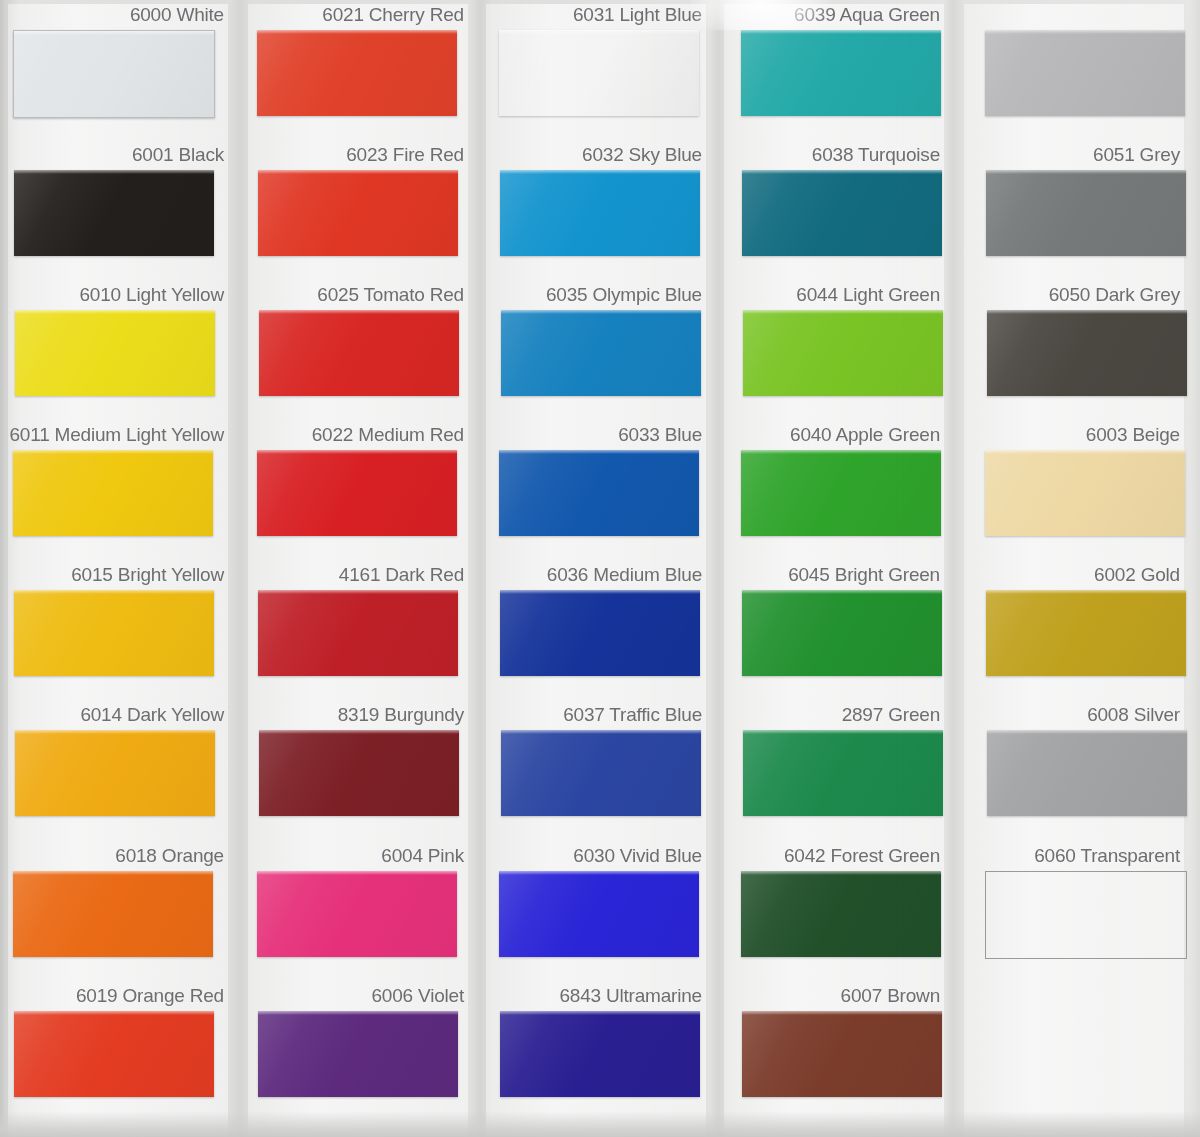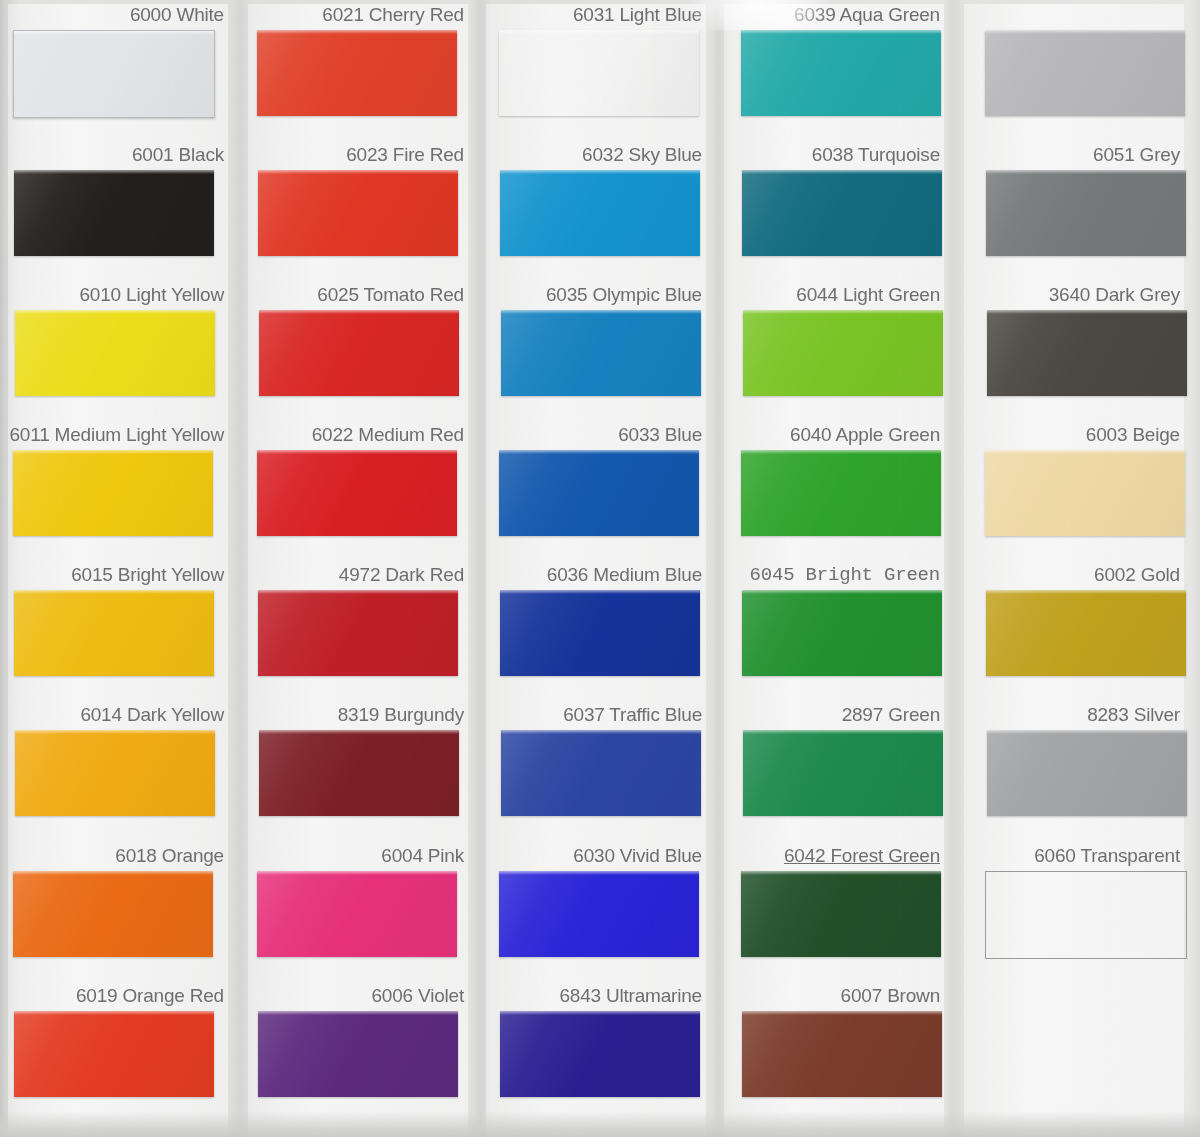--- a/index.html
+++ b/index.html
@@ -213,21 +213,21 @@
         </div>
       </div>
       <div class="cell" style="top: 420px;">
         <div class="label" style="color: rgb(109, 110, 112);">6022 Medium Red</div>
         <div class="swatch" style="background: rgb(216, 32, 36); left: 17px;">
           <div class="sheen"></div>
           <div class="topgloss"></div>
         </div>
       </div>
       <div class="cell" style="top: 560px;">
-        <div class="label" style="color: rgb(109, 110, 112);">4972 Dark Red</div>
+        <div class="label" style="color: rgb(109, 110, 112);">4161 Dark Red</div>
         <div class="swatch" style="background: rgb(191, 32, 40); left: 18px;">
           <div class="sheen"></div>
           <div class="topgloss"></div>
         </div>
       </div>
       <div class="cell" style="top: 700px;">
         <div class="label" style="color: rgb(109, 110, 112);">8319 Burgundy</div>
         <div class="swatch" style="background: rgb(124, 32, 38); left: 19px;">
           <div class="sheen"></div>
           <div class="topgloss"></div>
@@ -331,35 +331,35 @@
         </div>
       </div>
       <div class="cell" style="top: 420px;">
         <div class="label" style="color: rgb(109, 110, 112);">6040 Apple Green</div>
         <div class="swatch" style="background: rgb(47, 164, 43); left: 25px;">
           <div class="sheen"></div>
           <div class="topgloss"></div>
         </div>
       </div>
       <div class="cell" style="top: 560px;">
-        <div class="label" style="color: rgb(109, 110, 112); font-family: Liberation Mono, monospace;">6045 Bright Green</div>
+        <div class="label" style="color: rgb(109, 110, 112);">6045 Bright Green</div>
         <div class="swatch" style="background: rgb(34, 145, 47); left: 26px;">
           <div class="sheen"></div>
           <div class="topgloss"></div>
         </div>
       </div>
       <div class="cell" style="top: 700px;">
         <div class="label" style="color: rgb(109, 110, 112);">2897 Green</div>
         <div class="swatch" style="background: rgb(29, 138, 76); left: 27px;">
           <div class="sheen"></div>
           <div class="topgloss"></div>
         </div>
       </div>
       <div class="cell" style="top: 841px;">
-        <div class="label" style="color: rgb(109, 110, 112); text-decoration: underline;">6042 Forest Green</div>
+        <div class="label" style="color: rgb(109, 110, 112);">6042 Forest Green</div>
         <div class="swatch" style="background: rgb(33, 80, 41); left: 25px;">
           <div class="sheen"></div>
           <div class="topgloss"></div>
         </div>
       </div>
       <div class="cell" style="top: 981px;">
         <div class="label" style="color: rgb(109, 110, 112);">6007 Brown</div>
         <div class="swatch" style="background: rgb(123, 60, 43); left: 26px;">
           <div class="sheen"></div>
           <div class="topgloss"></div>
@@ -376,42 +376,42 @@
         </div>
       </div>
       <div class="cell" style="top: 140px;">
         <div class="label" style="color: rgb(109, 110, 112);">6051 Grey</div>
         <div class="swatch" style="background: rgb(117, 121, 122); left: 30px;">
           <div class="sheen"></div>
           <div class="topgloss"></div>
         </div>
       </div>
       <div class="cell" style="top: 280px;">
-        <div class="label" style="color: rgb(109, 110, 112);">3640 Dark Grey</div>
+        <div class="label" style="color: rgb(109, 110, 112);">6050 Dark Grey</div>
         <div class="swatch" style="background: rgb(75, 71, 65); left: 31px;">
           <div class="sheen"></div>
           <div class="topgloss"></div>
         </div>
       </div>
       <div class="cell" style="top: 420px;">
         <div class="label" style="color: rgb(109, 110, 112);">6003 Beige</div>
         <div class="swatch" style="background: rgb(238, 217, 165); left: 29px;">
           <div class="sheen"></div>
           <div class="topgloss"></div>
         </div>
       </div>
       <div class="cell" style="top: 560px;">
         <div class="label" style="color: rgb(109, 110, 112);">6002 Gold</div>
         <div class="swatch" style="background: rgb(192, 161, 30); left: 30px;">
           <div class="sheen"></div>
           <div class="topgloss"></div>
         </div>
       </div>
       <div class="cell" style="top: 700px;">
-        <div class="label" style="color: rgb(109, 110, 112);">8283 Silver</div>
+        <div class="label" style="color: rgb(109, 110, 112);">6008 Silver</div>
         <div class="swatch" style="background: rgb(162, 163, 165); left: 31px;">
           <div class="sheen"></div>
           <div class="topgloss"></div>
         </div>
       </div>
       <div class="cell" style="top: 841px;">
         <div class="label" style="color: rgb(109, 110, 112);">6060 Transparent</div>
         <div class="swatch outline" style="left: 29px;"></div>
       </div>
     </div>

